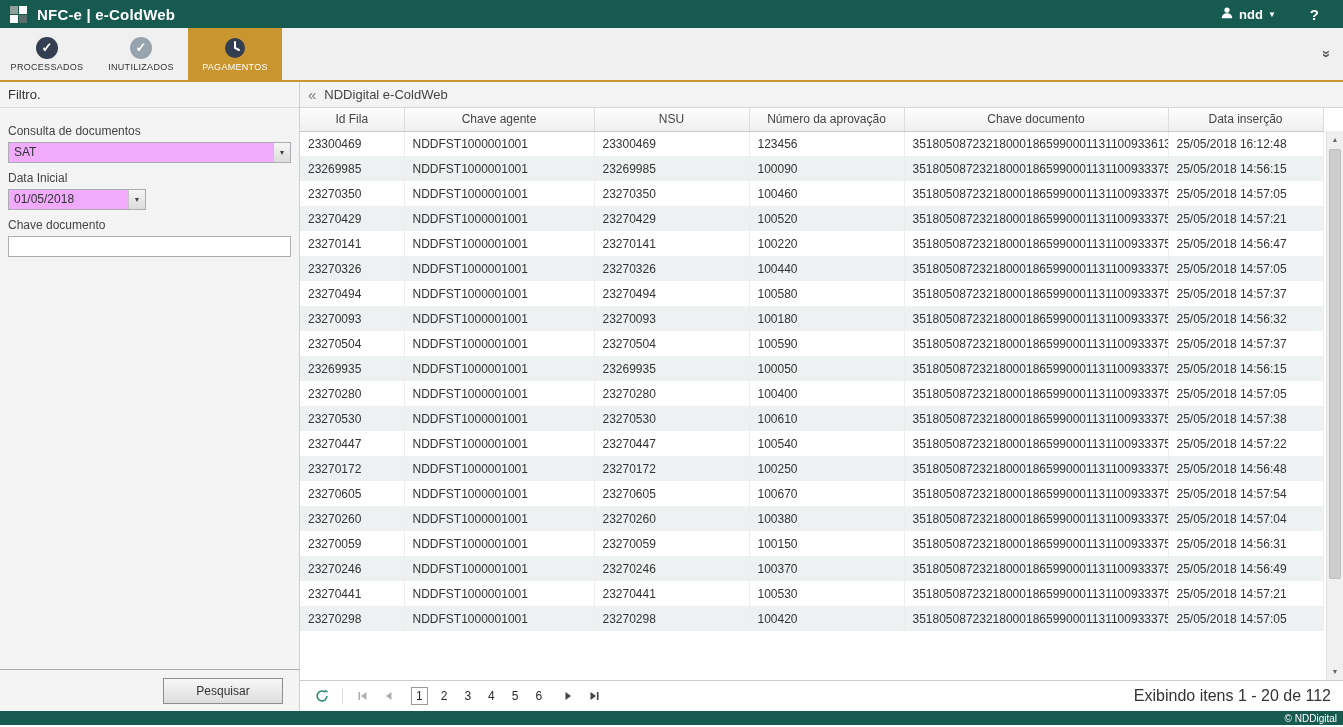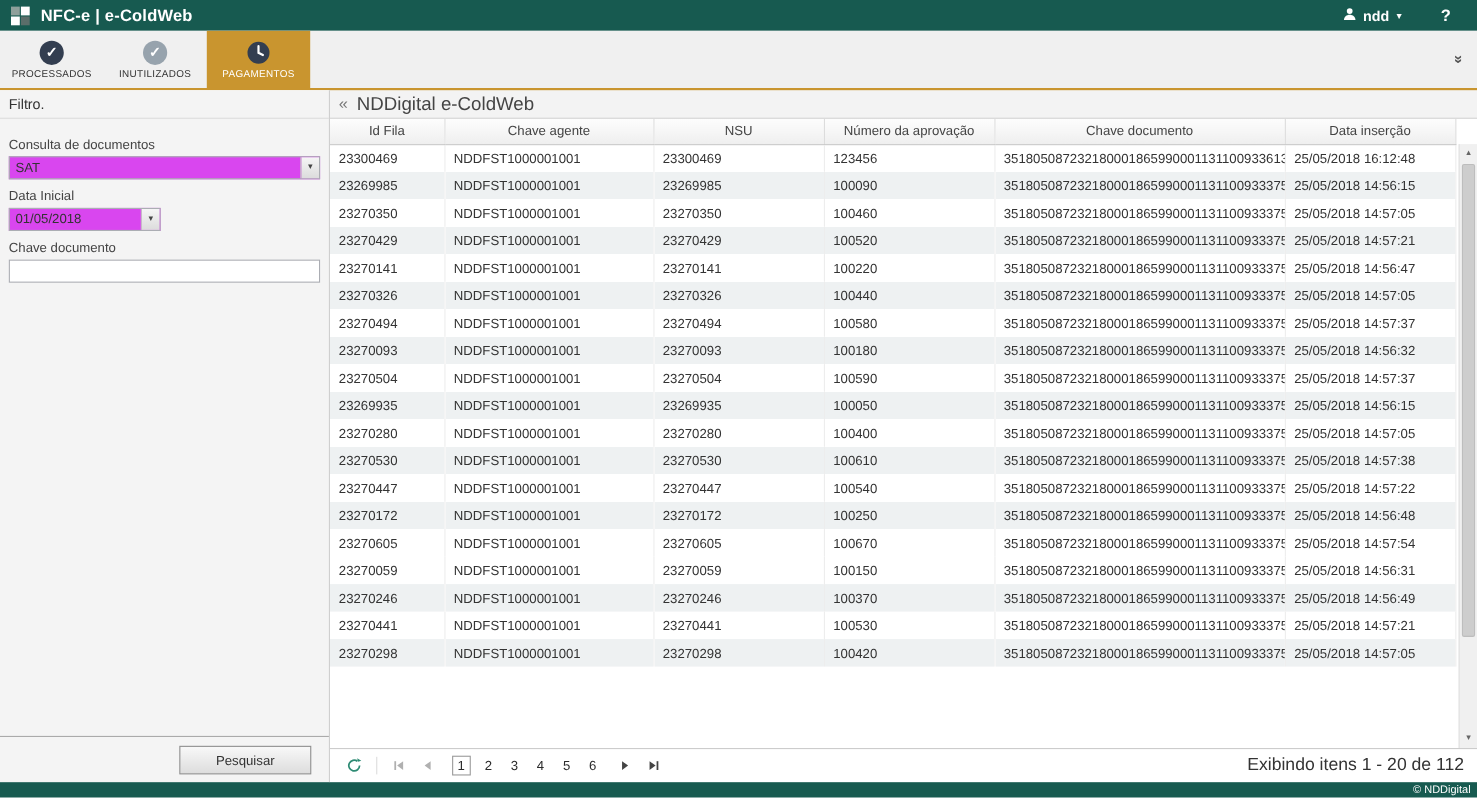--- a/index.html
+++ b/index.html
@@ -32,34 +32,34 @@
   .collapse-btn .gl { display:inline-block; transform:rotate(90deg); font-size:14px; font-weight:bold; }
 
   
   .content { display:flex; height:629px; }
 
   
   .sidebar { width:300px; background:#f4f4f4; border-right:1px solid #cfcfcf; position:relative; }
   .sidebar-header { height:26px; line-height:26px; padding-left:8px; font-size:13px; color:#333; border-bottom:1px solid #ddd; }
   .filters { padding:8px; }
   .field-label { display:block; font-size:12px; color:#444; margin:8px 0 4px; }
-  .combo { display:flex; height:21px; background:#d946ef; border:1px solid #abadb3; }
+  .combo { display:flex; height:21px; background:#f0abfc; border:1px solid #abadb3; }
   .combo .combo-value { flex:1; padding:2px 5px; font-size:12px; overflow:hidden; white-space:nowrap; }
   .combo .combo-arrow { width:17px; background:linear-gradient(#f5f5f5,#dcdcdc); border-left:1px solid #c5c5c5; display:flex; align-items:center; justify-content:center; font-size:7px; color:#444; cursor:pointer; }
   .dates-row { display:flex; gap:10px; }
   .dates-row > div { width:138px; }
   .text-input { width:100%; height:21px; border:1px solid #abadb3; background:#fff; padding:2px 5px; font-family:"Liberation Sans", sans-serif; font-size:12px; }
   .sidebar-footer { position:absolute; left:0; right:0; bottom:0; height:42px; border-top:1px solid #aaa; display:flex; align-items:center; justify-content:flex-end; padding-right:16px; }
   .btn { min-width:120px; height:26px; background:linear-gradient(#f8f8f8,#dddddd); border:1px solid #8e8e8e; font-family:"Liberation Sans", sans-serif; font-size:12px; color:#333; cursor:pointer; }
 
   
   .main { flex:1; display:flex; flex-direction:column; background:#fff; min-width:0; }
   .panel-header { height:26px; background:#f3f3f3; border-bottom:1px solid #d5d5d5; display:flex; align-items:center; padding:0 8px; gap:8px; }
   .back-btn { color:#777; font-size:15px; cursor:pointer; line-height:1; }
-  .panel-title { font-size:17px; color:#444; }
+  .panel-title { font-size:13px; color:#444; }
 
   .table-wrap { flex:1; position:relative; overflow:hidden; }
   table.grid { border-collapse:collapse; width:1023px; table-layout:fixed; }
   .grid col.c0{width:104px;} .grid col.c1{width:190px;} .grid col.c2{width:155px;}
   .grid col.c3{width:155px;} .grid col.c4{width:264px;} .grid col.c5{width:155px;}
   .grid th { height:23px; background:linear-gradient(#fdfdfd,#efefef); border-right:1px solid #dcdcdc; border-bottom:1px solid #c9c9c9; font-weight:normal; text-align:center; padding:0 8px; color:#444; font-size:12px; white-space:nowrap; overflow:hidden; cursor:pointer; }
   .grid td { height:25px; padding:0 8px; font-size:12px; color:#333; white-space:nowrap; overflow:hidden; border-right:1px solid #ededed; }
   .grid tr.even { background:#ffffff; }
   .grid tr.odd { background:#eef1f2; }
 
@@ -298,20 +298,28 @@
               <td>25/05/2018 14:56:48</td>
             </tr>
             <tr class="even">
               <td>23270605</td>
               <td>NDDFST1000001001</td>
               <td>23270605</td>
               <td>100670</td>
               <td>351805087232180001865990001131100933375</td>
               <td>25/05/2018 14:57:54</td>
             </tr>
+            <tr class="odd">
+              <td>23270260</td>
+              <td>NDDFST1000001001</td>
+              <td>23270260</td>
+              <td>100380</td>
+              <td>351805087232180001865990001131100933375</td>
+              <td>25/05/2018 14:57:04</td>
+            </tr>
             <tr class="even">
               <td>23270059</td>
               <td>NDDFST1000001001</td>
               <td>23270059</td>
               <td>100150</td>
               <td>351805087232180001865990001131100933375</td>
               <td>25/05/2018 14:56:31</td>
             </tr>
             <tr class="odd">
               <td>23270246</td>

